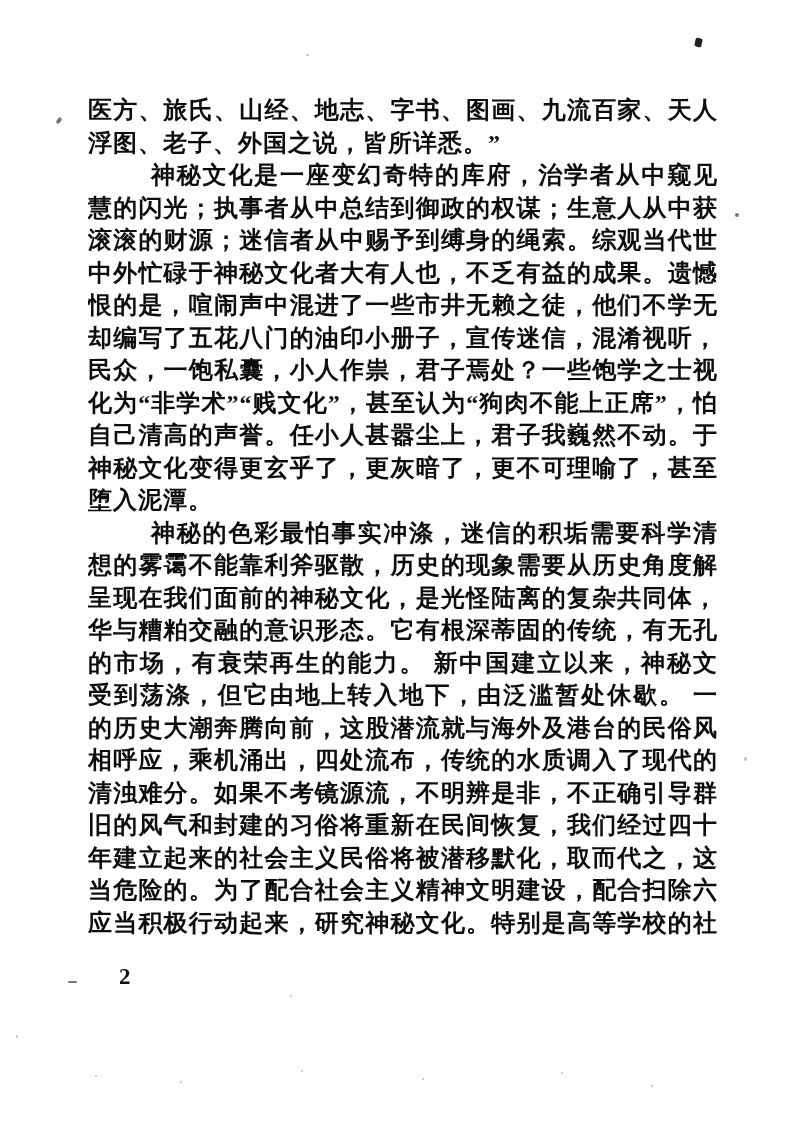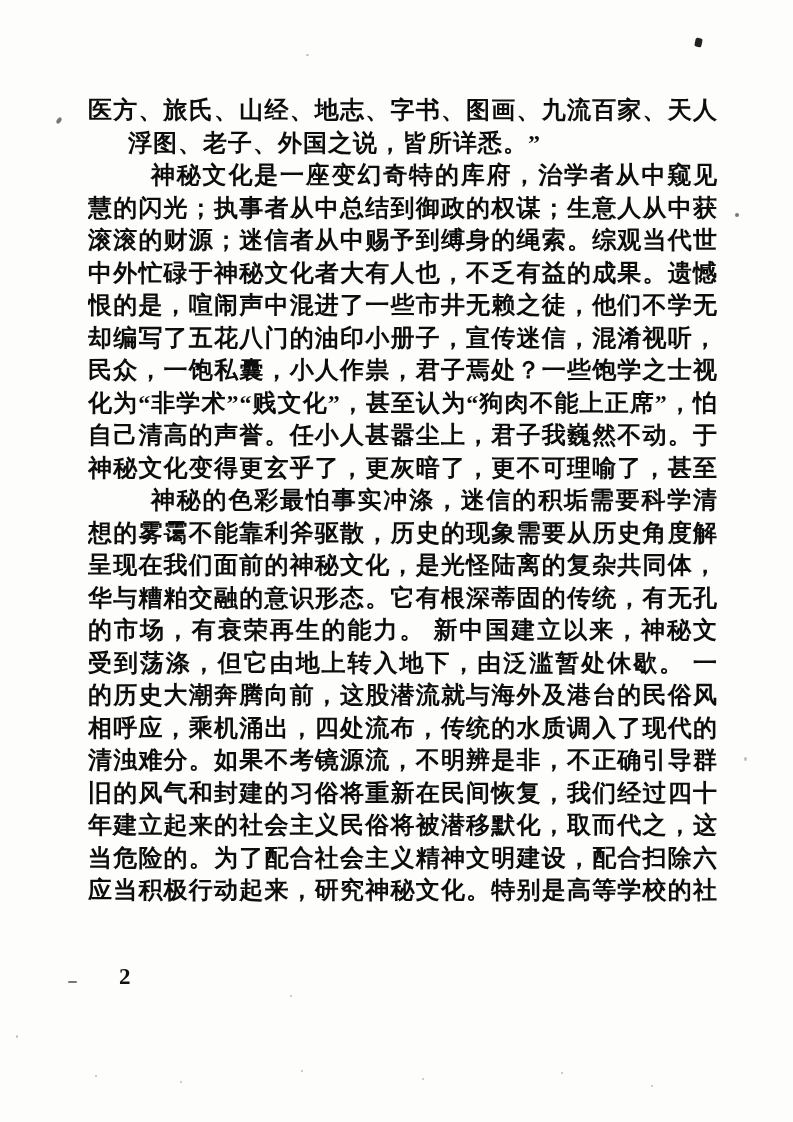--- a/index.html
+++ b/index.html
@@ -28,21 +28,20 @@
     color: #0d0d0d;
     font-weight: 600;
     letter-spacing: 1px;
     text-align: justify;
     text-align-last: justify;
     overflow: hidden;
   }
   .line.s {
     text-align: left;
     text-align-last: left;
-    margin-left: 40px;
   }
   .line.i {
     text-indent: 63px;
   }
   .page-number {
     position: absolute;
     left: 119px;
     top: 964px;
     font-size: 23px;
     font-weight: 600;
@@ -73,20 +72,21 @@
     <div class="line i">神秘文化是一座变幻奇特的库府，治学者从中窥见到智</div>
     <div class="line">慧的闪光；执事者从中总结到御政的权谋；生意人从中获取到</div>
     <div class="line">滚滚的财源；迷信者从中赐予到缚身的绳索。综观当代世风，</div>
     <div class="line">中外忙碌于神秘文化者大有人也，不乏有益的成果。遗憾而可</div>
     <div class="line">恨的是，喧闹声中混进了一些市井无赖之徒，他们不学无术，</div>
     <div class="line">却编写了五花八门的油印小册子，宣传迷信，混淆视听，毒害</div>
     <div class="line">民众，一饱私囊，小人作祟，君子焉处？一些饱学之士视神秘文</div>
     <div class="line">化为“非学术”“贱文化”，甚至认为“狗肉不能上正席”，怕影响</div>
     <div class="line">自己清高的声誉。任小人甚嚣尘上，君子我巍然不动。于是乎，</div>
     <div class="line">神秘文化变得更玄乎了，更灰暗了，更不可理喻了，甚至日益</div>
+    <div class="line s">堕入泥潭。</div>
     <div class="line i">神秘的色彩最怕事实冲涤，迷信的积垢需要科学清扫。思</div>
     <div class="line">想的雾霭不能靠利斧驱散，历史的现象需要从历史角度解释。</div>
     <div class="line">呈现在我们面前的神秘文化，是光怪陆离的复杂共同体，是精</div>
     <div class="line">华与糟粕交融的意识形态。它有根深蒂固的传统，有无孔不入</div>
     <div class="line">的市场，有衰荣再生的能力。 新中国建立以来，神秘文化一度</div>
     <div class="line">受到荡涤，但它由地上转入地下，由泛滥暂处休歇。 一旦开放</div>
     <div class="line">的历史大潮奔腾向前，这股潜流就与海外及港台的民俗风气</div>
     <div class="line">相呼应，乘机涌出，四处流布，传统的水质调入了现代的色彩，</div>
     <div class="line">清浊难分。如果不考镜源流，不明辨是非，不正确引导群众，陈</div>
     <div class="line">旧的风气和封建的习俗将重新在民间恢复，我们经过四十多</div>

